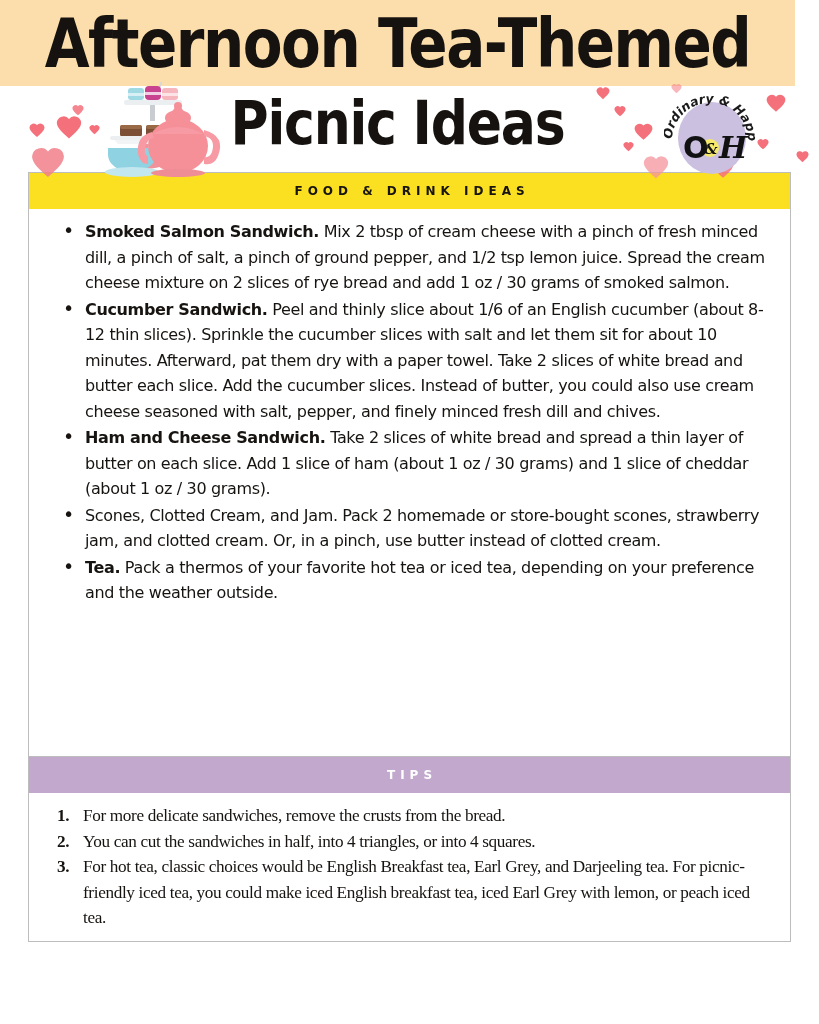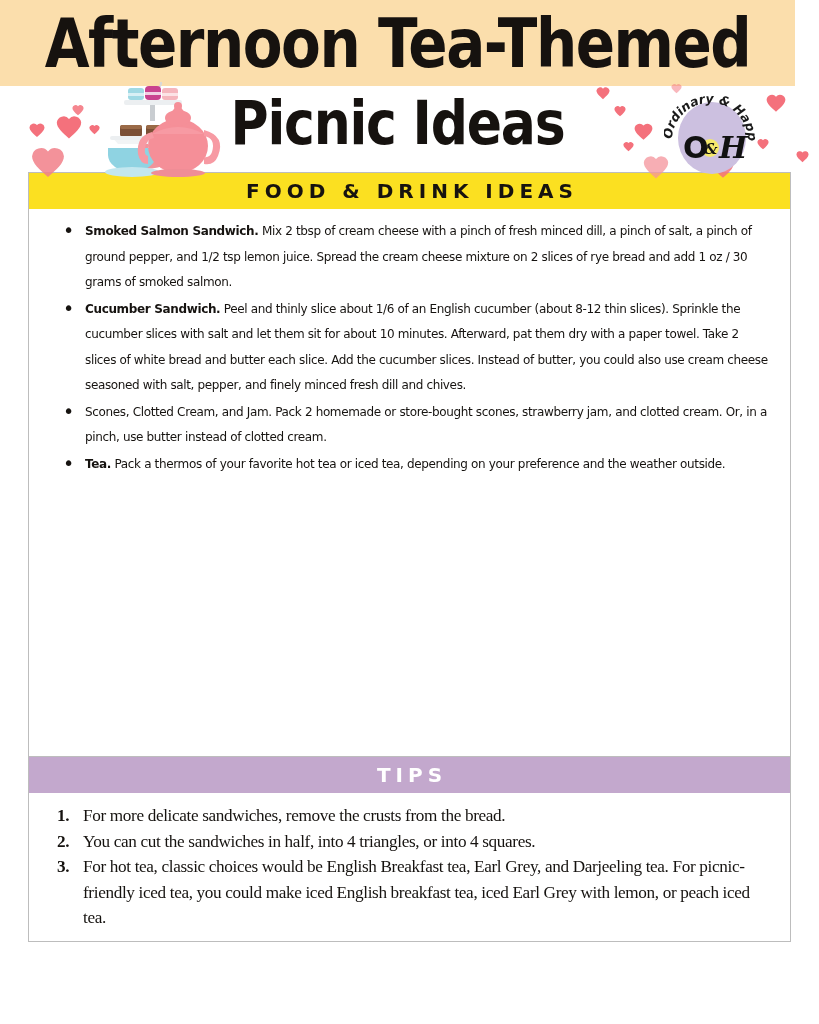--- a/index.html
+++ b/index.html
@@ -92,38 +92,38 @@
     border: 1px solid #bdbdbd;
   }
   #food-box { top: 172px; height: 608px; }
   #tips-box { top: 756px; height: 186px; }
 
   .section-header {
     height: 36px;
     display: flex; align-items: center; justify-content: center;
     font-family: "DejaVu Sans", sans-serif;
     font-weight: bold;
-    font-size: 20px;
+    font-size: 12px;
     letter-spacing: 5px;
     text-indent: 5px;
   }
   #food-header { background: #fbe021; color: #17130f; }
   #tips-header { background: #c3a8cd; color: #ffffff; }
 
   .section-body { padding: 10px 22px 12px 22px; }
 
   
   ul.food-list {
     margin: 0; padding: 0 0 0 34px;
     list-style: none;
   }
   ul.food-list > li {
     position: relative;
     font-family: "DejaVu Sans", sans-serif;
-    font-size: 12px;
+    font-size: 16px;
     line-height: 25.5px;
     color: #161310;
     margin: 0 0 1px 0;
     letter-spacing: -0.35px;
   }
   ul.food-list > li::before {
     content: "\2022";
     position: absolute;
     left: -22px; top: -1px;
     font-size: 19px;
@@ -303,20 +303,21 @@
     <div id="title-line1">Afternoon Tea-Themed</div>
     <div id="title-line2">Picnic Ideas</div>
   </div>
 
   <div class="section-box" id="food-box">
     <div class="section-header" id="food-header">FOOD &amp; DRINK IDEAS</div>
     <div class="section-body">
       <ul class="food-list" id="food-list">
           <li><span class="lead-bold">Smoked Salmon Sandwich.</span><span> Mix 2 tbsp of cream cheese with a pinch of fresh minced dill, a pinch of salt, a pinch of ground pepper, and 1/2 tsp lemon juice. Spread the cream cheese mixture on 2 slices of rye bread and add 1 oz / 30 grams of smoked salmon.</span></li>
           <li><span class="lead-bold">Cucumber Sandwich.</span><span> Peel and thinly slice about 1/6 of an English cucumber (about 8-12 thin slices). Sprinkle the cucumber slices with salt and let them sit for about 10 minutes. Afterward, pat them dry with a paper towel. Take 2 slices of white bread and butter each slice. Add the cucumber slices. Instead of butter, you could also use cream cheese seasoned with salt, pepper, and finely minced fresh dill and chives.</span></li>
+          <li><span class="lead-bold">Ham and Cheese Sandwich.</span><span> Take 2 slices of white bread and spread a thin layer of butter on each slice. Add 1 slice of ham (about 1 oz / 30 grams) and 1 slice of cheddar (about 1 oz / 30 grams).</span></li>
           <li><span>Scones, Clotted Cream, and Jam.</span><span> Pack 2 homemade or store-bought scones, strawberry jam, and clotted cream. Or, in a pinch, use butter instead of clotted cream.</span></li>
           <li><span class="lead-bold">Tea.</span><span> Pack a thermos of your favorite hot tea or iced tea, depending on your preference and the weather outside.</span></li>
         </ul>
     </div>
   </div>
 
   <div class="section-box" id="tips-box">
     <div class="section-header" id="tips-header">TIPS</div>
     <div class="section-body">
       <ol class="tips-list" id="tips-list">

